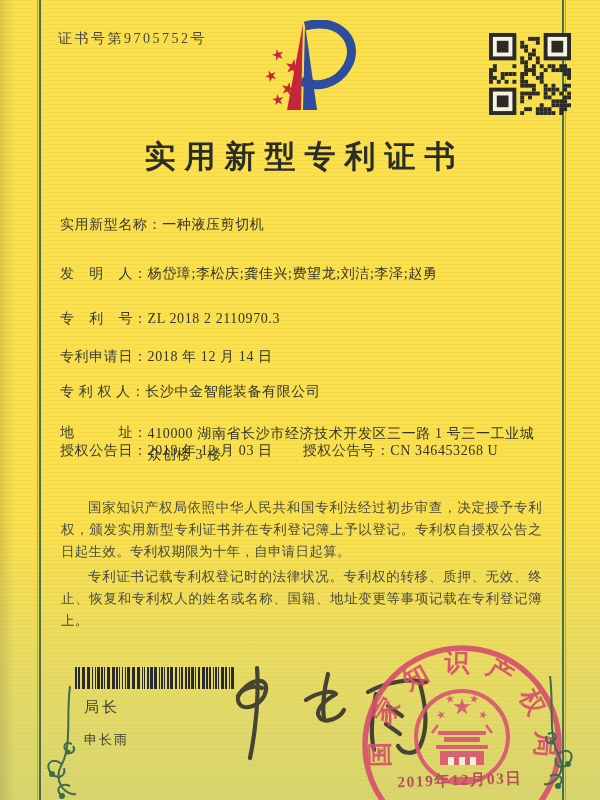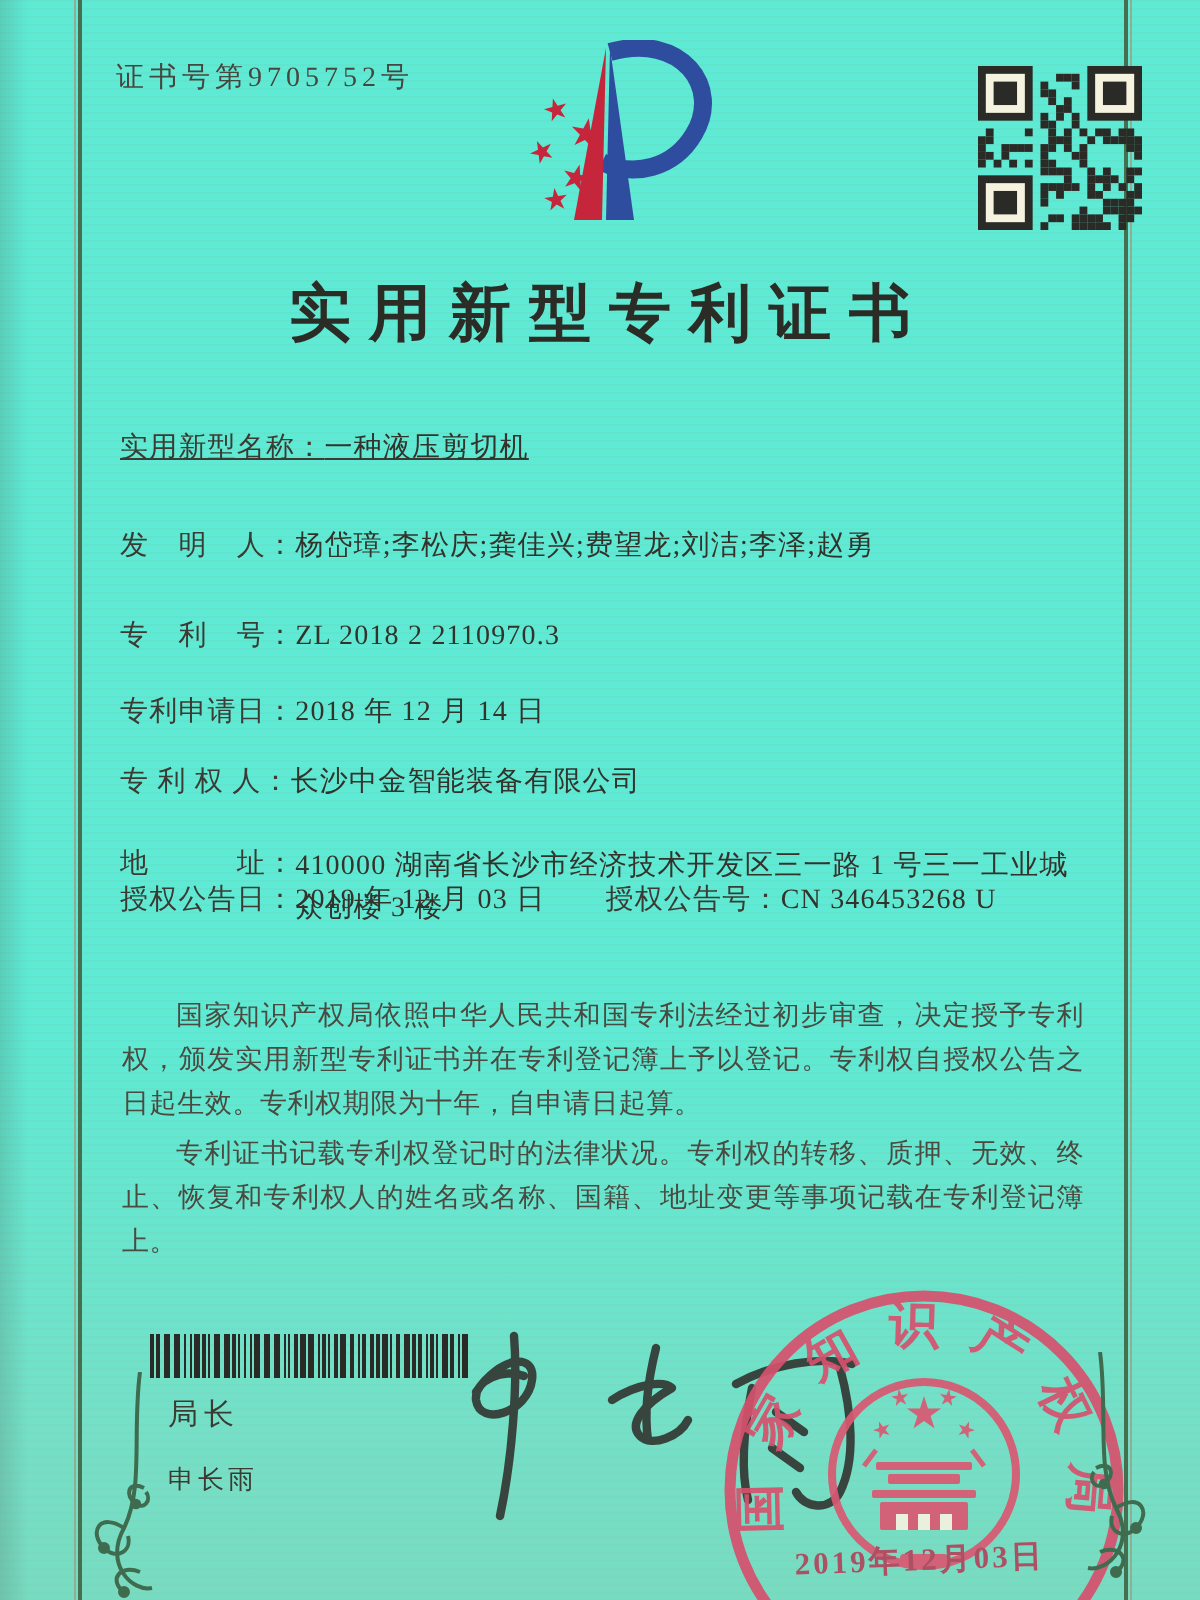--- a/index.html
+++ b/index.html
@@ -1,19 +1,19 @@
 <!DOCTYPE html>
 <html><head>
 <meta charset="utf-8">
 <style>
   * { margin:0; padding:0; box-sizing:border-box; }
   html,body { background:#d8d5c6; }
   .page {
     position:relative; width:600px; height:800px; margin:0 auto;
-    background:#5eead4; overflow:hidden;
+    background:#fde047; overflow:hidden;
     font-family:"Liberation Serif","DejaVu Serif",serif;
     color:#3b3b33;
   }
   .guilloche {
     position:absolute; inset:0; pointer-events:none;
     background:repeating-linear-gradient(to bottom, rgba(135,170,140,0.10) 0 1px, transparent 1px 4px);
   }
   .green-tint {
     position:absolute; left:0; right:0; top:520px; height:280px; pointer-events:none;
     background:linear-gradient(to bottom, rgba(173,203,174,0) 0%, rgba(168,200,168,0.30) 70%, rgba(160,195,162,0.38) 100%);
@@ -29,21 +29,21 @@
   .qr   { position:absolute; top:33px; left:489px; width:82px; height:82px; }
 
   .title {
     position:absolute; top:136px; left:0; width:100%; text-align:center;
     font-size:31px; font-weight:700; letter-spacing:9px; color:#2c2c27; text-indent:9px;
   }
 
   .field-row { position:absolute; left:60px; font-size:14px; line-height:20px; letter-spacing:0.6px; white-space:nowrap; }
   .field-row .lbl { color:#3b3b33; }
   .field-row .val { color:#33332c; }
-  .row-name   { top:215px;text-decoration:underline; }
+  .row-name   { top:215px; }
   .row-inv    { top:264px; }
   .row-patno  { top:309px; }
   .row-appdate{ top:347px; }
   .row-owner  { top:382px; }
   .row-addr   { top:423px; white-space:normal; }
   .row-addr .lbl { display:inline-block; vertical-align:top; }
   .row-addr .val { display:inline-block; vertical-align:top; width:398px; line-height:21px; white-space:normal; }
   .row-grant  { top:441px; display:flex; }
   .row-grant .pair1 { margin-right:30px; }
 

